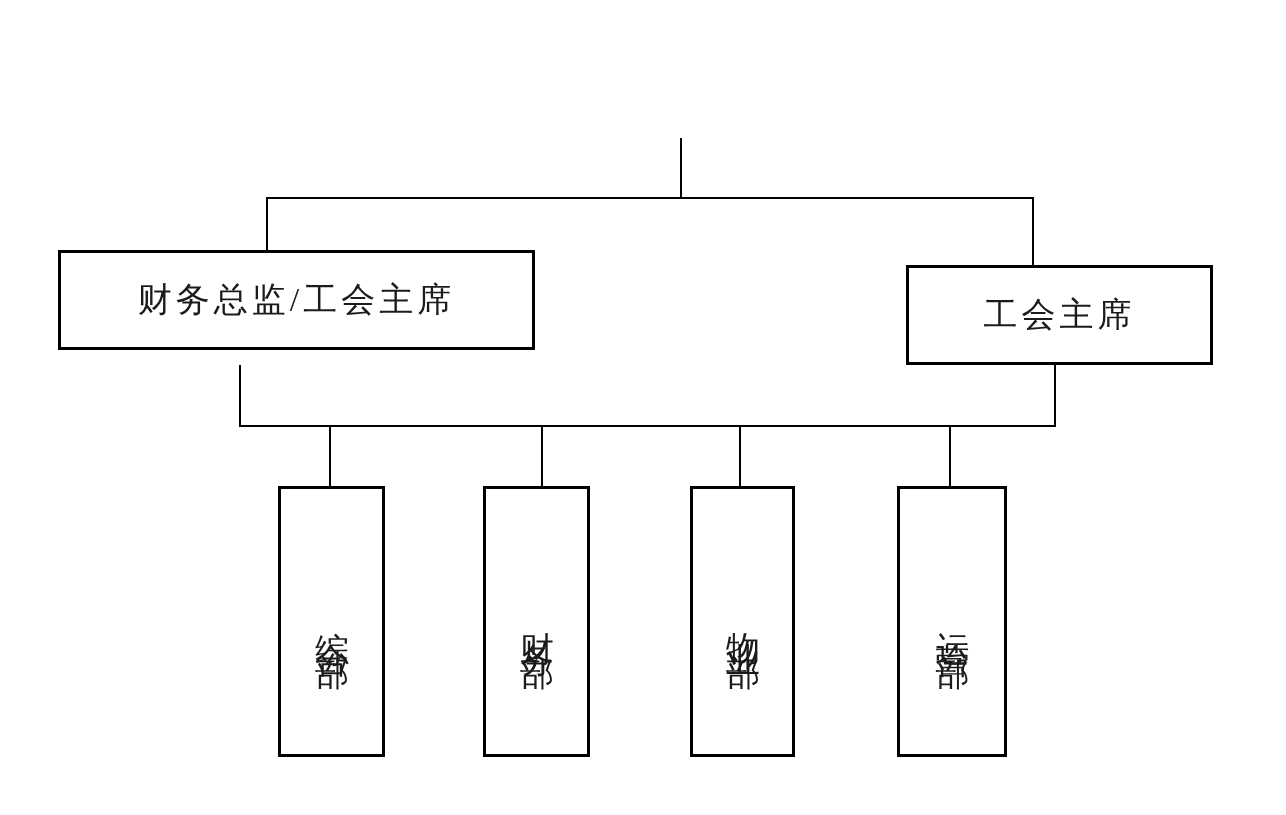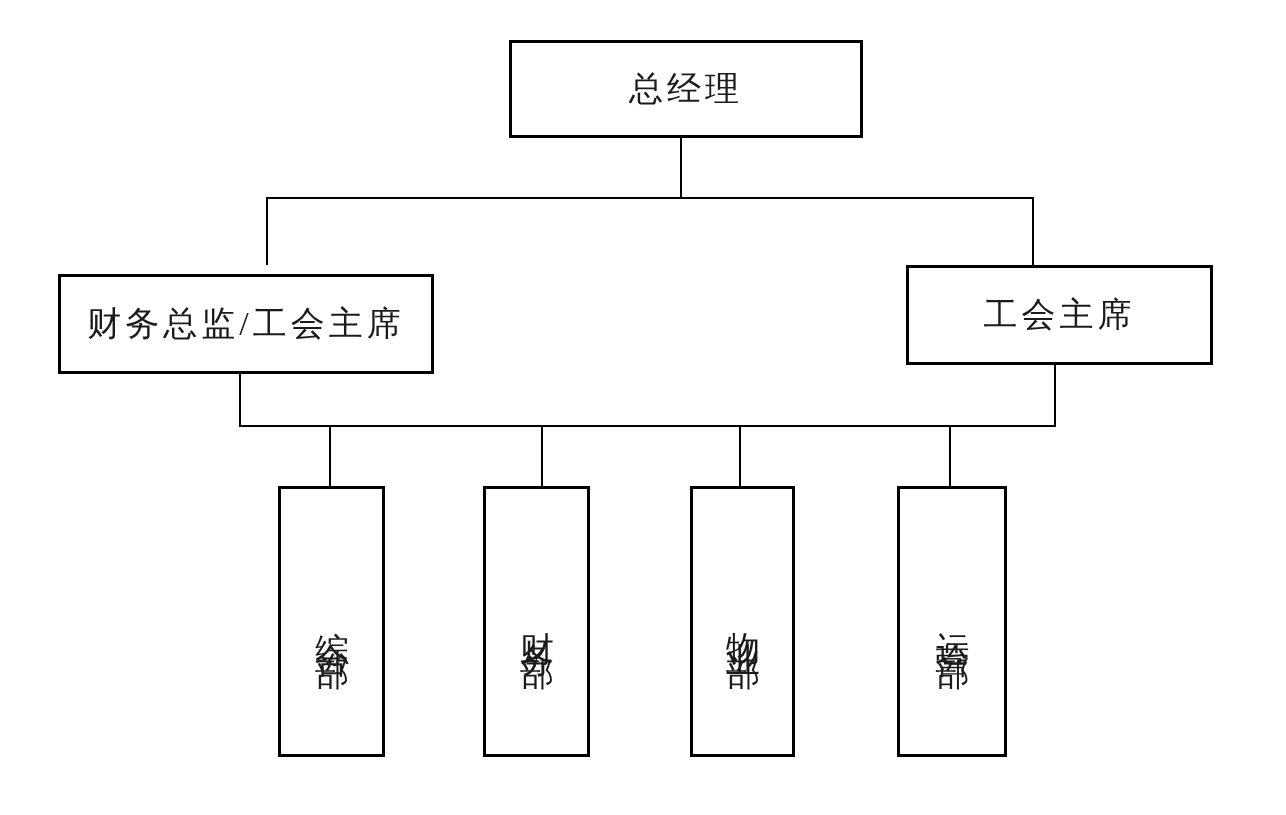--- a/index.html
+++ b/index.html
@@ -37,21 +37,21 @@
     letter-spacing: 11px;
     color: #1b1b1b;
     white-space: nowrap;
   }
   .line {
     position: absolute;
     background: #000000;
   }
   
   .box-gm  { left: 509px; top: 40px;  width: 354px; height: 98px;  }
-  .box-cfo { left: 58px;  top: 274px; width: 376px; height: 100px; justify-content: center; }
+  .box-cfo { left: 58px;  top: 250px; width: 477px; height: 100px; justify-content: center; }
   .box-dgm { left: 906px; top: 265px; width: 307px; height: 100px; }
   .box-d1  { left: 278px; top: 486px; width: 107px; height: 271px; }
   .box-d2  { left: 483px; top: 486px; width: 107px; height: 271px; }
   .box-d3  { left: 690px; top: 486px; width: 105px; height: 271px; }
   .box-d4  { left: 897px; top: 486px; width: 110px; height: 271px; }
   
   .l-v1 { left: 680px;  top: 138px; width: 2px;   height: 61px; }
   .l-h1 { left: 266px;  top: 197px; width: 768px; height: 2px;  }
   .l-v2 { left: 266px;  top: 199px; width: 2px;   height: 66px; }
   .l-v3 { left: 1032px; top: 199px; width: 2px;   height: 66px; }
@@ -74,23 +74,20 @@
   <div class="line l-v3"></div>
 
   <div class="line l-v4"></div>
   <div class="line l-v5"></div>
   <div class="line l-h2"></div>
   <div class="line l-v6"></div>
   <div class="line l-v7"></div>
   <div class="line l-v8"></div>
   <div class="line l-v9"></div>
 
-  <div class="box box-gm">
-    <span class="hlabel">总经理</span>
-  </div>
 
   <div class="box box-cfo">
     <span class="hlabel">财务总监/工会主席</span>
   </div>
   <div class="box box-dgm">
     <span class="hlabel">工会主席</span>
   </div>
 
   <div class="box box-d1">
     <span class="vlabel">综合部</span>

